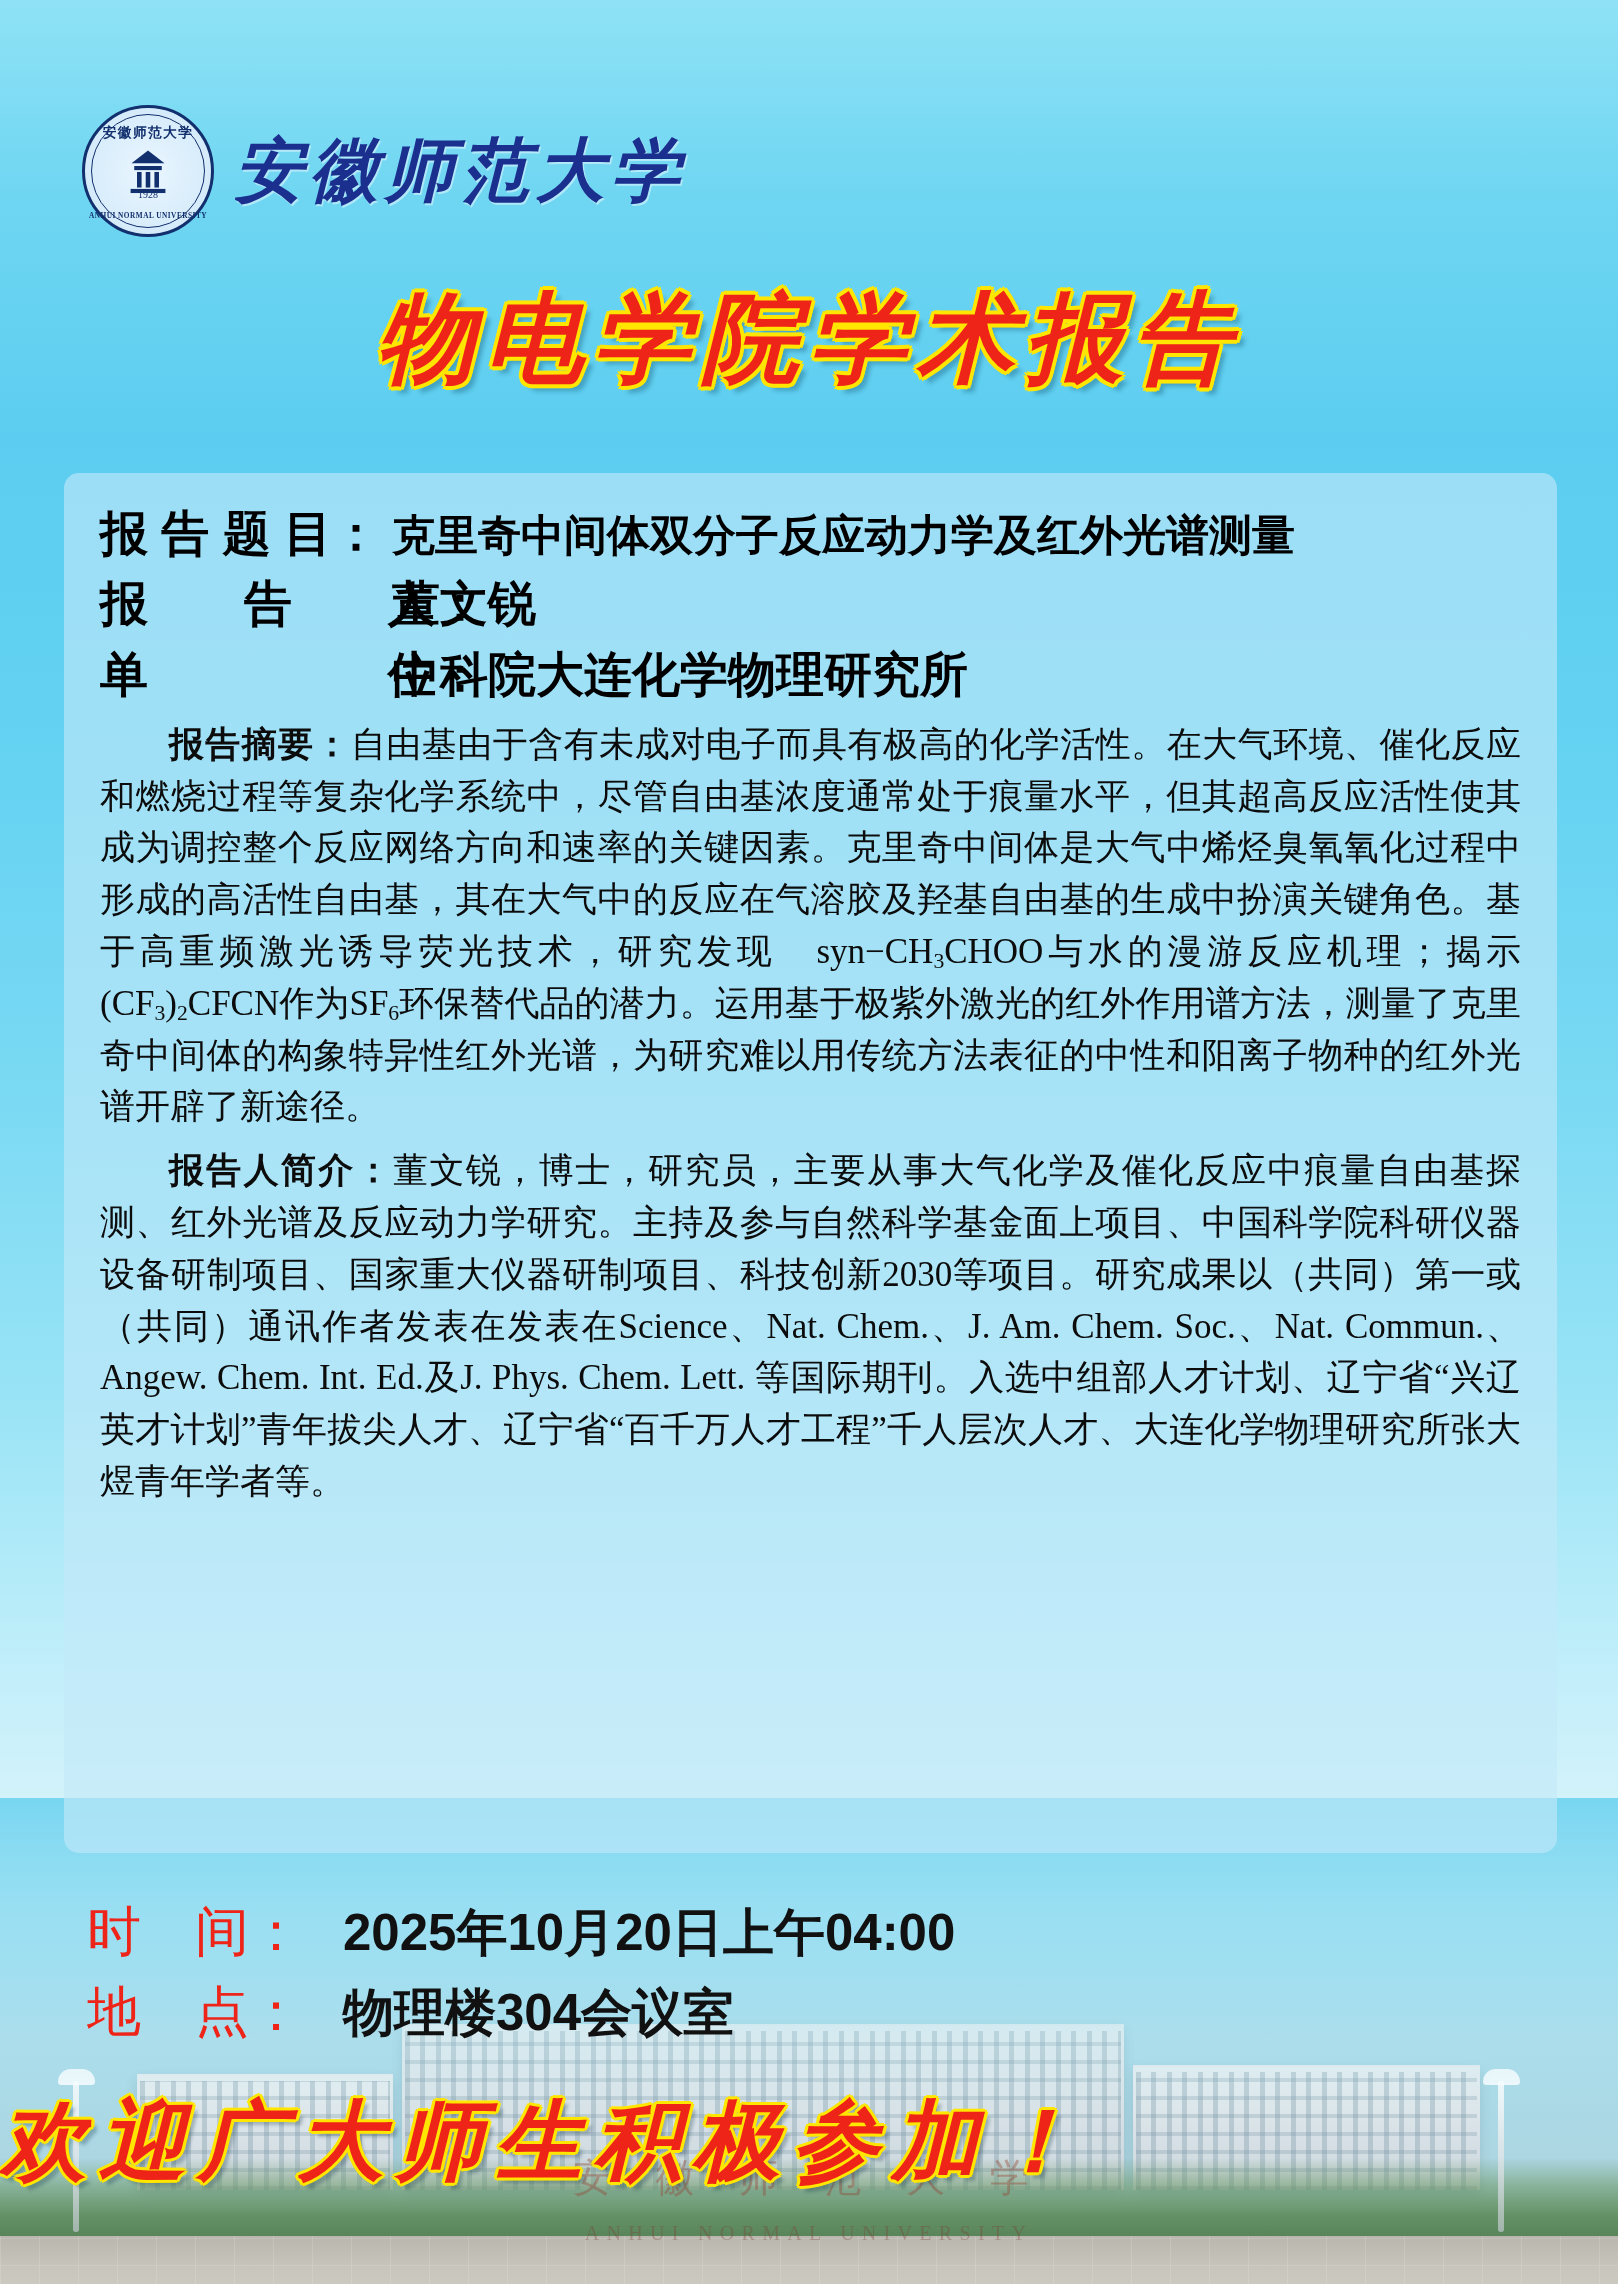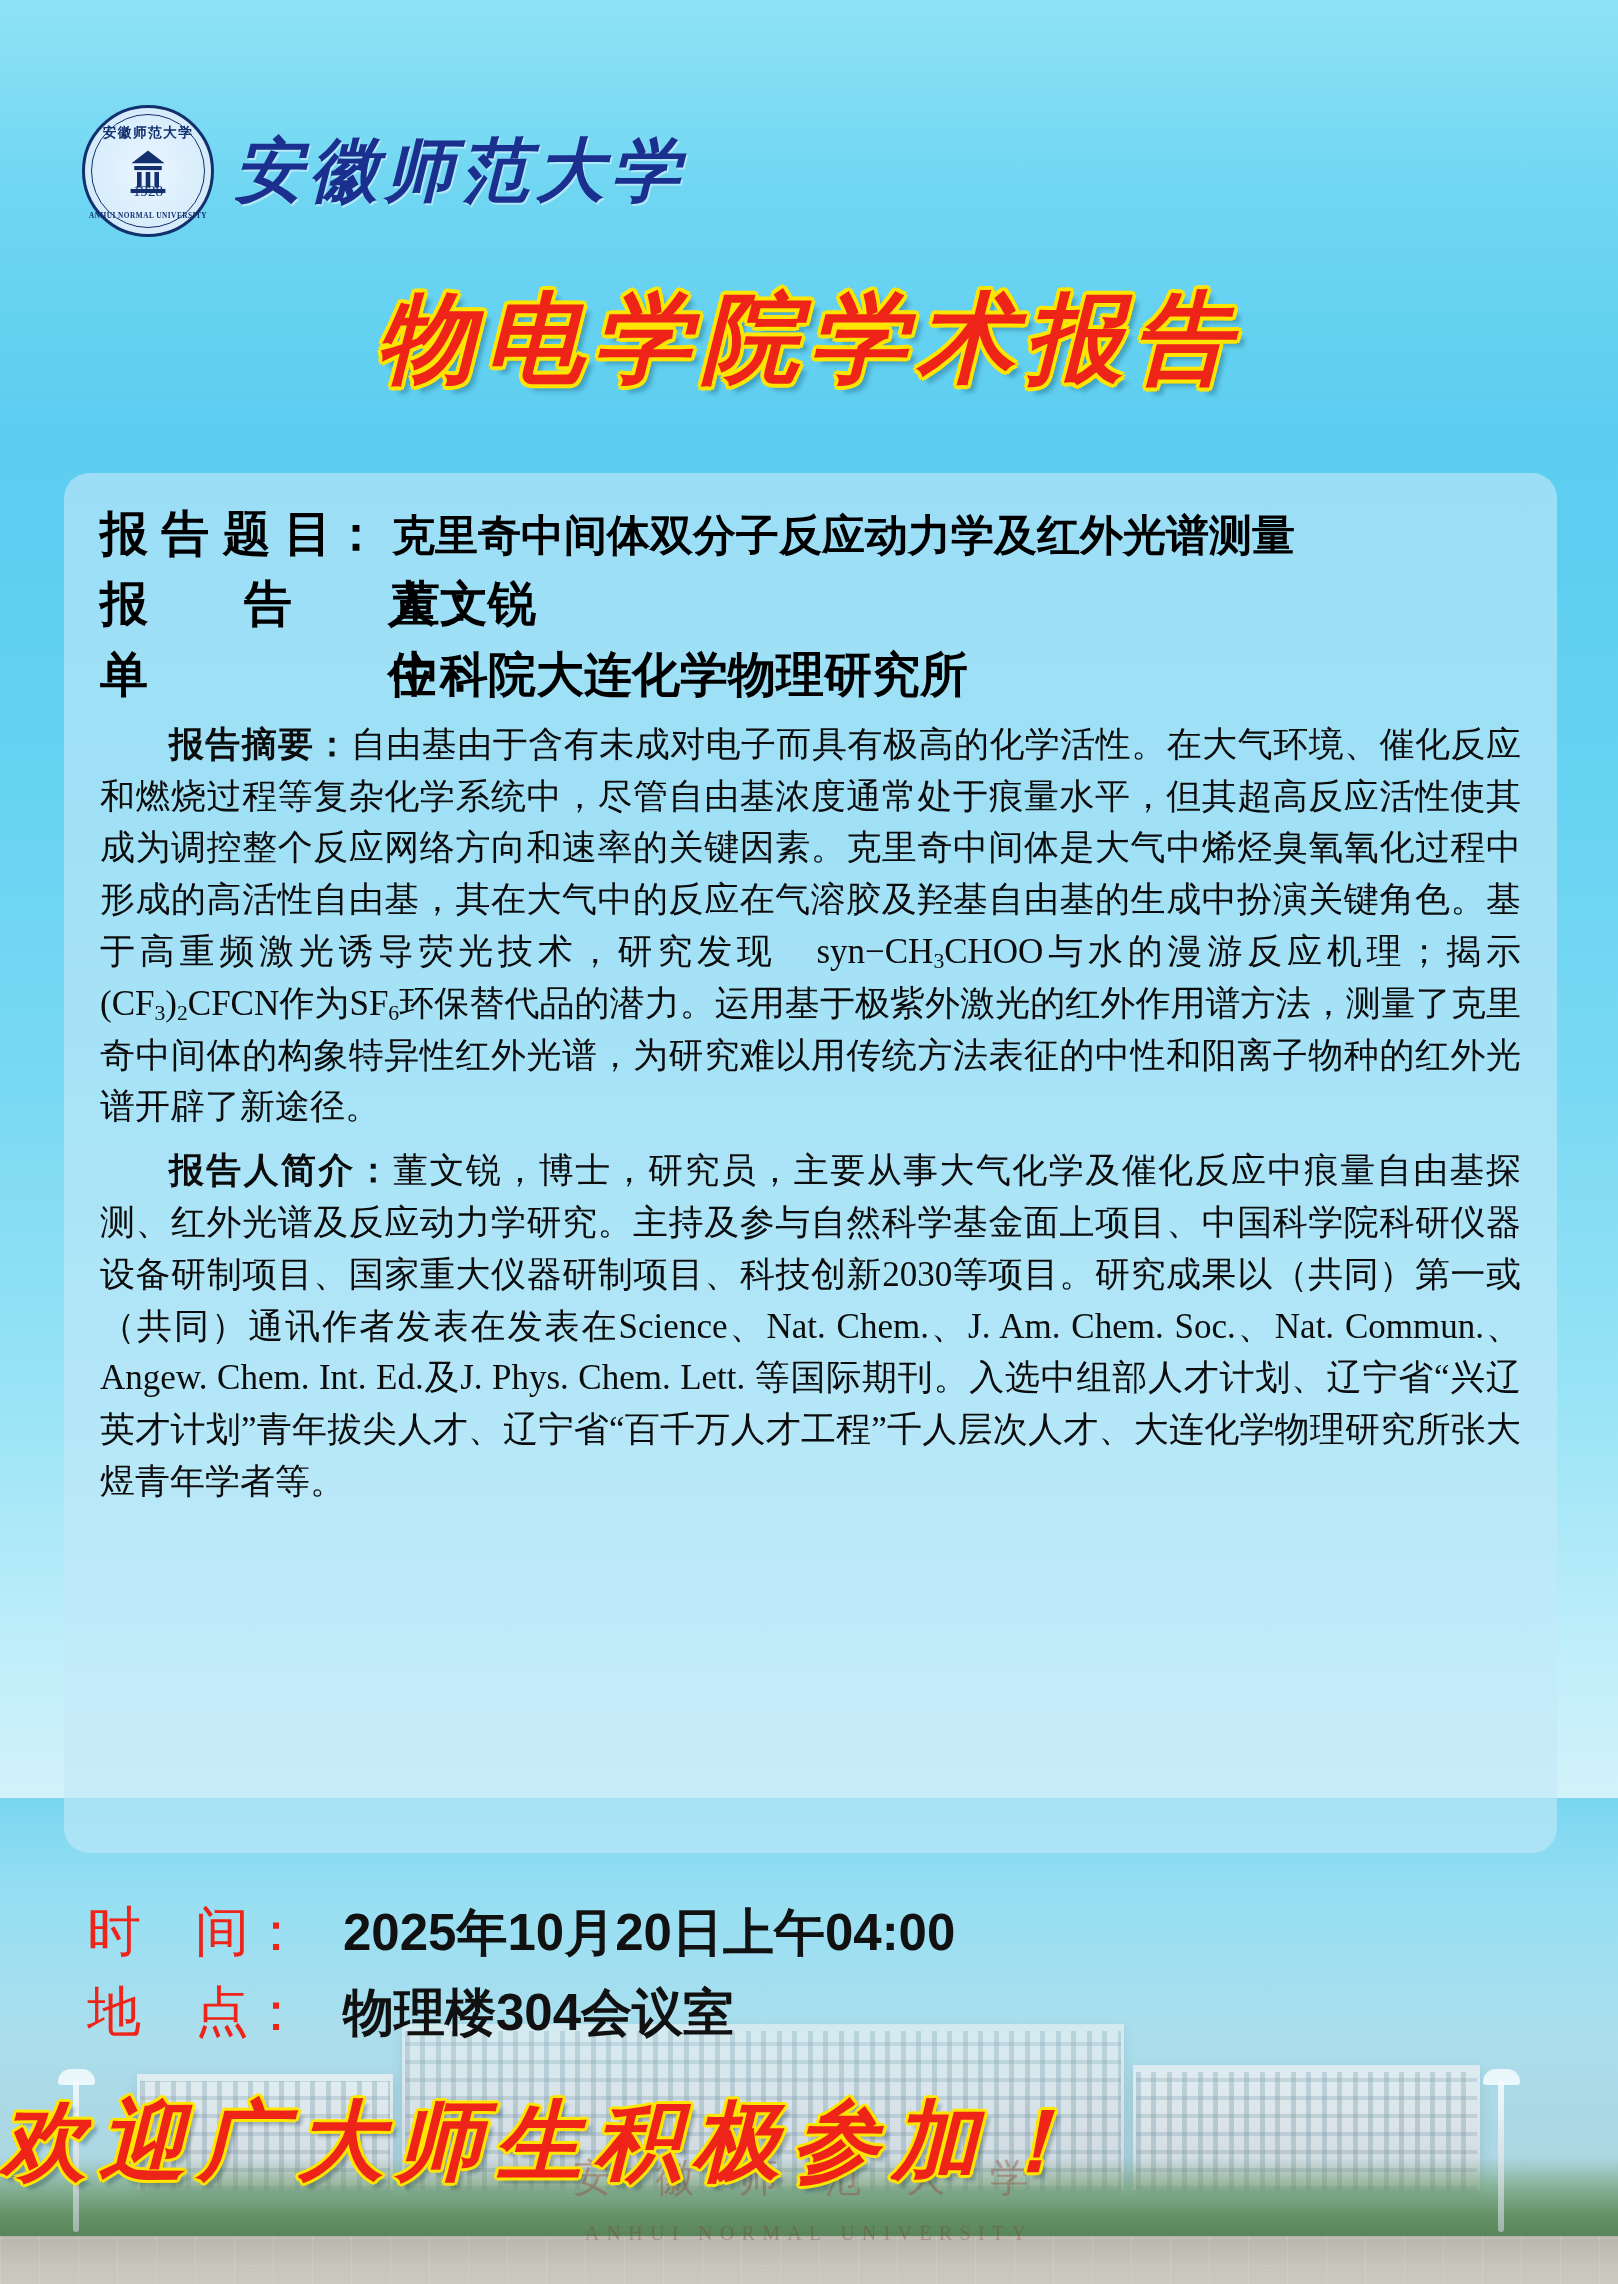--- a/index.html
+++ b/index.html
@@ -179,21 +179,21 @@
     color: #12306e;
     display: flex;
     align-items: flex-end;
     justify-content: center;
   }
   .seal-year {
     position: absolute;
     left: 50%;
     bottom: 34px;
     transform: translateX(-50%);
-    font-size: 15px;
+    font-size: 10px;
     color: #12306e;
     font-family: "Liberation Serif", serif;
     margin-top: 10px;
   }
   .univ-name {
     color: #1b2f8f;
     font-size: 69px;
     font-weight: bold;
     font-style: italic;
     letter-spacing: 6.4px;
@@ -228,21 +228,21 @@
   }
 
   
   .panel {
     position: absolute;
     left: 64px;
     top: 473px;
     width: 1493px;
     height: 1380px;
     background: rgba(196,232,248,0.62);
-    border-radius: 25px;
+    border-radius: 15px;
     box-sizing: border-box;
     padding: 29px 36px 0 36px;
   }
 
   .field-row {
     display: flex;
     align-items: baseline;
     white-space: nowrap;
     margin-bottom: 6.4px;
   }

